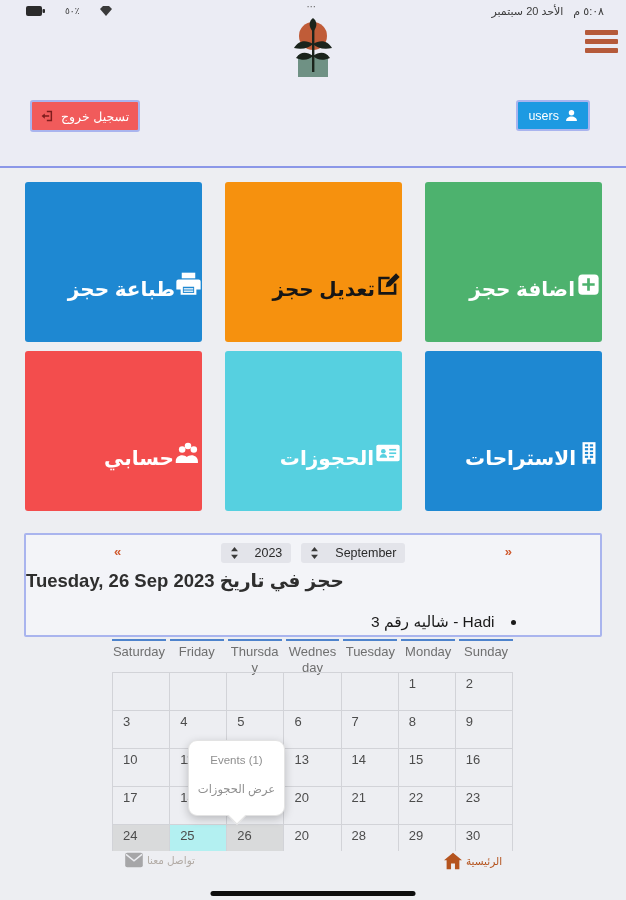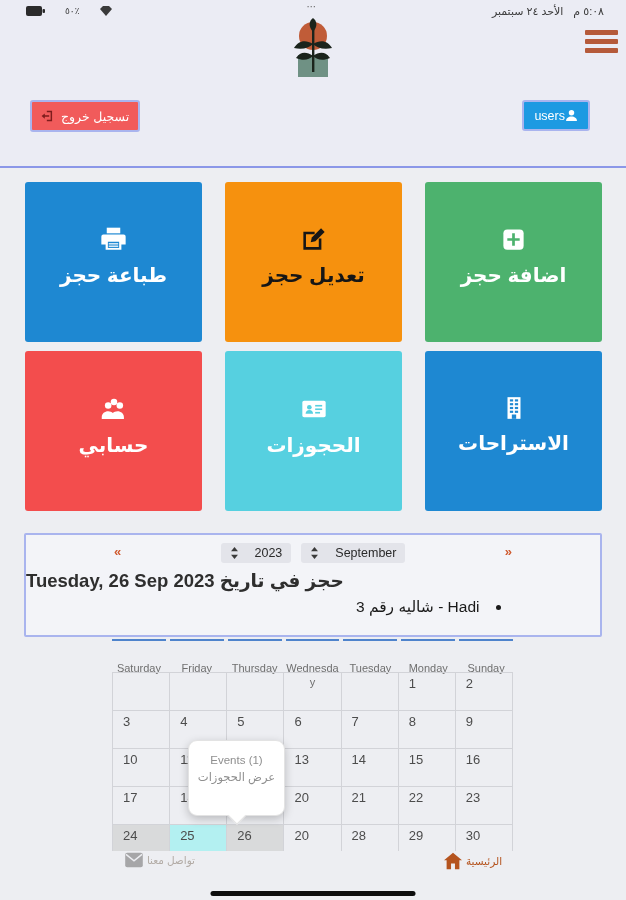--- a/index.html
+++ b/index.html
@@ -18,28 +18,28 @@
   
   .logo{position:absolute;top:18px;left:50%;transform:translateX(-50%)}
   .hamburger{position:absolute;top:30px;right:8px;display:flex;flex-direction:column;gap:4px;cursor:pointer}
   .hamburger .bar{width:33px;height:5px;background:#b55a3a;border-radius:1px}
   
   .logout-btn{position:absolute;top:100px;left:30px;height:32px;box-sizing:border-box;
     display:flex;align-items:center;gap:6px;direction:rtl;
     background:#f15b5b;border:2px solid #a9b4ee;border-radius:3px;padding:1px 9px;
     color:#fff;font-size:12.5px;cursor:pointer}
   .users-btn{position:absolute;top:100px;right:36px;height:31px;box-sizing:border-box;
-    display:flex;align-items:center;
+    display:flex;align-items:center;gap:6px;
     background:#1d9ae2;border:2px solid #a9b4ee;border-radius:3px;padding:0 10px;
     color:#fff;font-size:12.5px;cursor:pointer}
   .divider{position:absolute;top:166px;left:0;width:100%;height:2px;background:#8b97e8}
   
   .tiles{position:absolute;top:182px;left:24px;width:578px;direction:rtl;
     display:grid;grid-template-columns:repeat(3,177px);column-gap:23px;row-gap:9px}
-  .tile{height:160px;border-radius:3px;display:flex;flex-direction:column;align-items:center;
+  .tile{height:160px;border-radius:3px;display:flex;align-items:center;
     padding-top:44px;box-sizing:border-box;cursor:pointer}
   .tile .tlabel{margin-top:10px;font-size:20px;font-weight:bold;color:#fff;letter-spacing:.5px}
   .tile-add{background:#4db26e}
   .tile-edit{background:#f6910e}
   .tile-edit .tlabel{color:#161616}
   .tile-print{background:#1e88d2}
   .tile-rest{background:#1e88d2}
   .tile-book{background:#56d0e0}
   .tile-acct{background:#f34d4d}
   
@@ -47,41 +47,41 @@
     border:2px solid #a9b4ee;background:#f3f4f8;border-radius:2px}
   .cal-nav{position:absolute;top:9px;color:#cf5a2e;font-size:13px;font-weight:bold;cursor:pointer}
   .cal-nav.prev{left:88px}
   .cal-nav.next{right:88px}
   .chips{position:absolute;top:8px;left:0;width:100%;display:flex;justify-content:center;gap:10px}
   .chip{display:flex;align-items:center;gap:16px;background:#e3e4ea;border-radius:3px;
     padding:3px 9px;font-size:12.5px;color:#2a2a2a;cursor:pointer}
   .cal-heading{position:absolute;top:35px;left:0;width:100%;text-align:left;direction:rtl;
     font-size:18.5px;font-weight:bold;color:#2e2e2e}
   .cal-events{position:absolute;top:62px;left:0;width:100%;box-sizing:border-box;direction:rtl;
-    margin:1px;padding:0 100px 0 0;list-style-position:inside}
+    margin:16px;padding:0 100px 0 0;list-style-position:inside}
   .cal-events li{font-size:15.5px;color:#1a1a1a}
   
   .day-headers{position:absolute;top:639px;left:110px;width:405px;display:flex}
-  .day-h{flex:1;margin:0 2px;border-top:2px solid #4e83cc;padding-top:21px;
-    font-size:11px;color:#6f6f6f;text-align:center;line-height:1.25;
+  .day-h{flex:1;margin:0 2px;border-top:2px solid #4e83cc;padding-top:3px;
+    font-size:13px;color:#6f6f6f;text-align:center;line-height:1.25;
     overflow-wrap:anywhere;box-sizing:border-box}
   .cal-grid{position:absolute;top:672px;left:112px;width:401px;box-sizing:border-box;
     display:grid;grid-template-columns:repeat(7,1fr);
     border-left:1px solid #d2d3d8;border-top:1px solid #d2d3d8}
   .cal-cell{height:38px;box-sizing:border-box;border-right:1px solid #d2d3d8;border-bottom:1px solid #d2d3d8;
     font-size:13px;color:#4c4c4c;padding:3px 0 0 10px;cursor:pointer}
   .cal-cell.last-row{height:26px;border-bottom:none}
   .cal-cell.selected{background:#b3f0f1}
   .cal-cell.shaded{background:#d9dadb}
   
   .tooltip{position:absolute;top:740px;left:188px;width:97px;height:76px;box-sizing:border-box;
     background:#fff;border:1px solid #e3e3e3;border-radius:9px;
     box-shadow:0 3px 10px rgba(0,0,0,.22);text-align:center;padding-top:13px;z-index:5;cursor:pointer}
   .tooltip .t1{font-size:11.5px;color:#8f8f8f}
-  .tooltip .t2{font-size:11.5px;color:#8f8f8f;margin-top:4px;direction:rtl}
+  .tooltip .t2{font-size:11.5px;color:#8f8f8f;margin-top:16px;direction:rtl}
   .tooltip::after{content:"";position:absolute;bottom:-7px;left:50%;
     transform:translateX(-50%) rotate(45deg);width:12px;height:12px;background:#fff;
     border-right:1px solid #e3e3e3;border-bottom:1px solid #e3e3e3}
   
   .bottom-nav{position:absolute;top:848px;left:0;width:100%;height:44px;
     display:flex;justify-content:space-around;align-items:flex-start}
   .nav-item{display:flex;flex-direction:row;align-items:center;gap:3px;padding-top:4px;cursor:pointer}
   .nav-item .lbl{font-size:10.5px}
   .nav-contact .lbl{color:#b3aca6}
   .nav-home .lbl{color:#b5541f}
@@ -99,21 +99,21 @@
     <rect x="16.5" y="3" width="2.5" height="4" rx="1" fill="#2b2b2b"></rect>
   </svg>
   <span class="sb-pct">٥٠٪</span>
   <svg width="12" height="10" viewBox="0 0 12 10">
     <path d="M3 0h6l3 3-6 7-6-7z" fill="#3a3a3a"></path>
   </svg>
 </div>
 <div class="dots">⋯</div>
 <div class="sb-right">
   <span>٥:٠٨ م</span>
-  <span>الأحد ٢٤ سبتمبر</span>
+  <span>الأحد 20 سبتمبر</span>
 </div>
 
 <div class="logo">
   <svg width="56" height="60" viewBox="0 0 56 60">
     <circle cx="28" cy="18" r="14" fill="#c05c38"></circle>
     <rect x="13" y="37" width="30" height="22" fill="#6f9184"></rect>
     <rect x="27" y="10" width="2.4" height="44" fill="#1b241c"></rect>
     <path d="M28 14 C23 8 24 3 28 0 C32 3 33 8 28 14" fill="#1b241c"></path>
     <path d="M28 26 C20 21 13 23 9 30 C17 32 24 30 28 26" fill="#1b241c"></path>
     <path d="M28 26 C36 21 43 23 47 30 C39 32 32 30 28 26" fill="#1b241c"></path>

